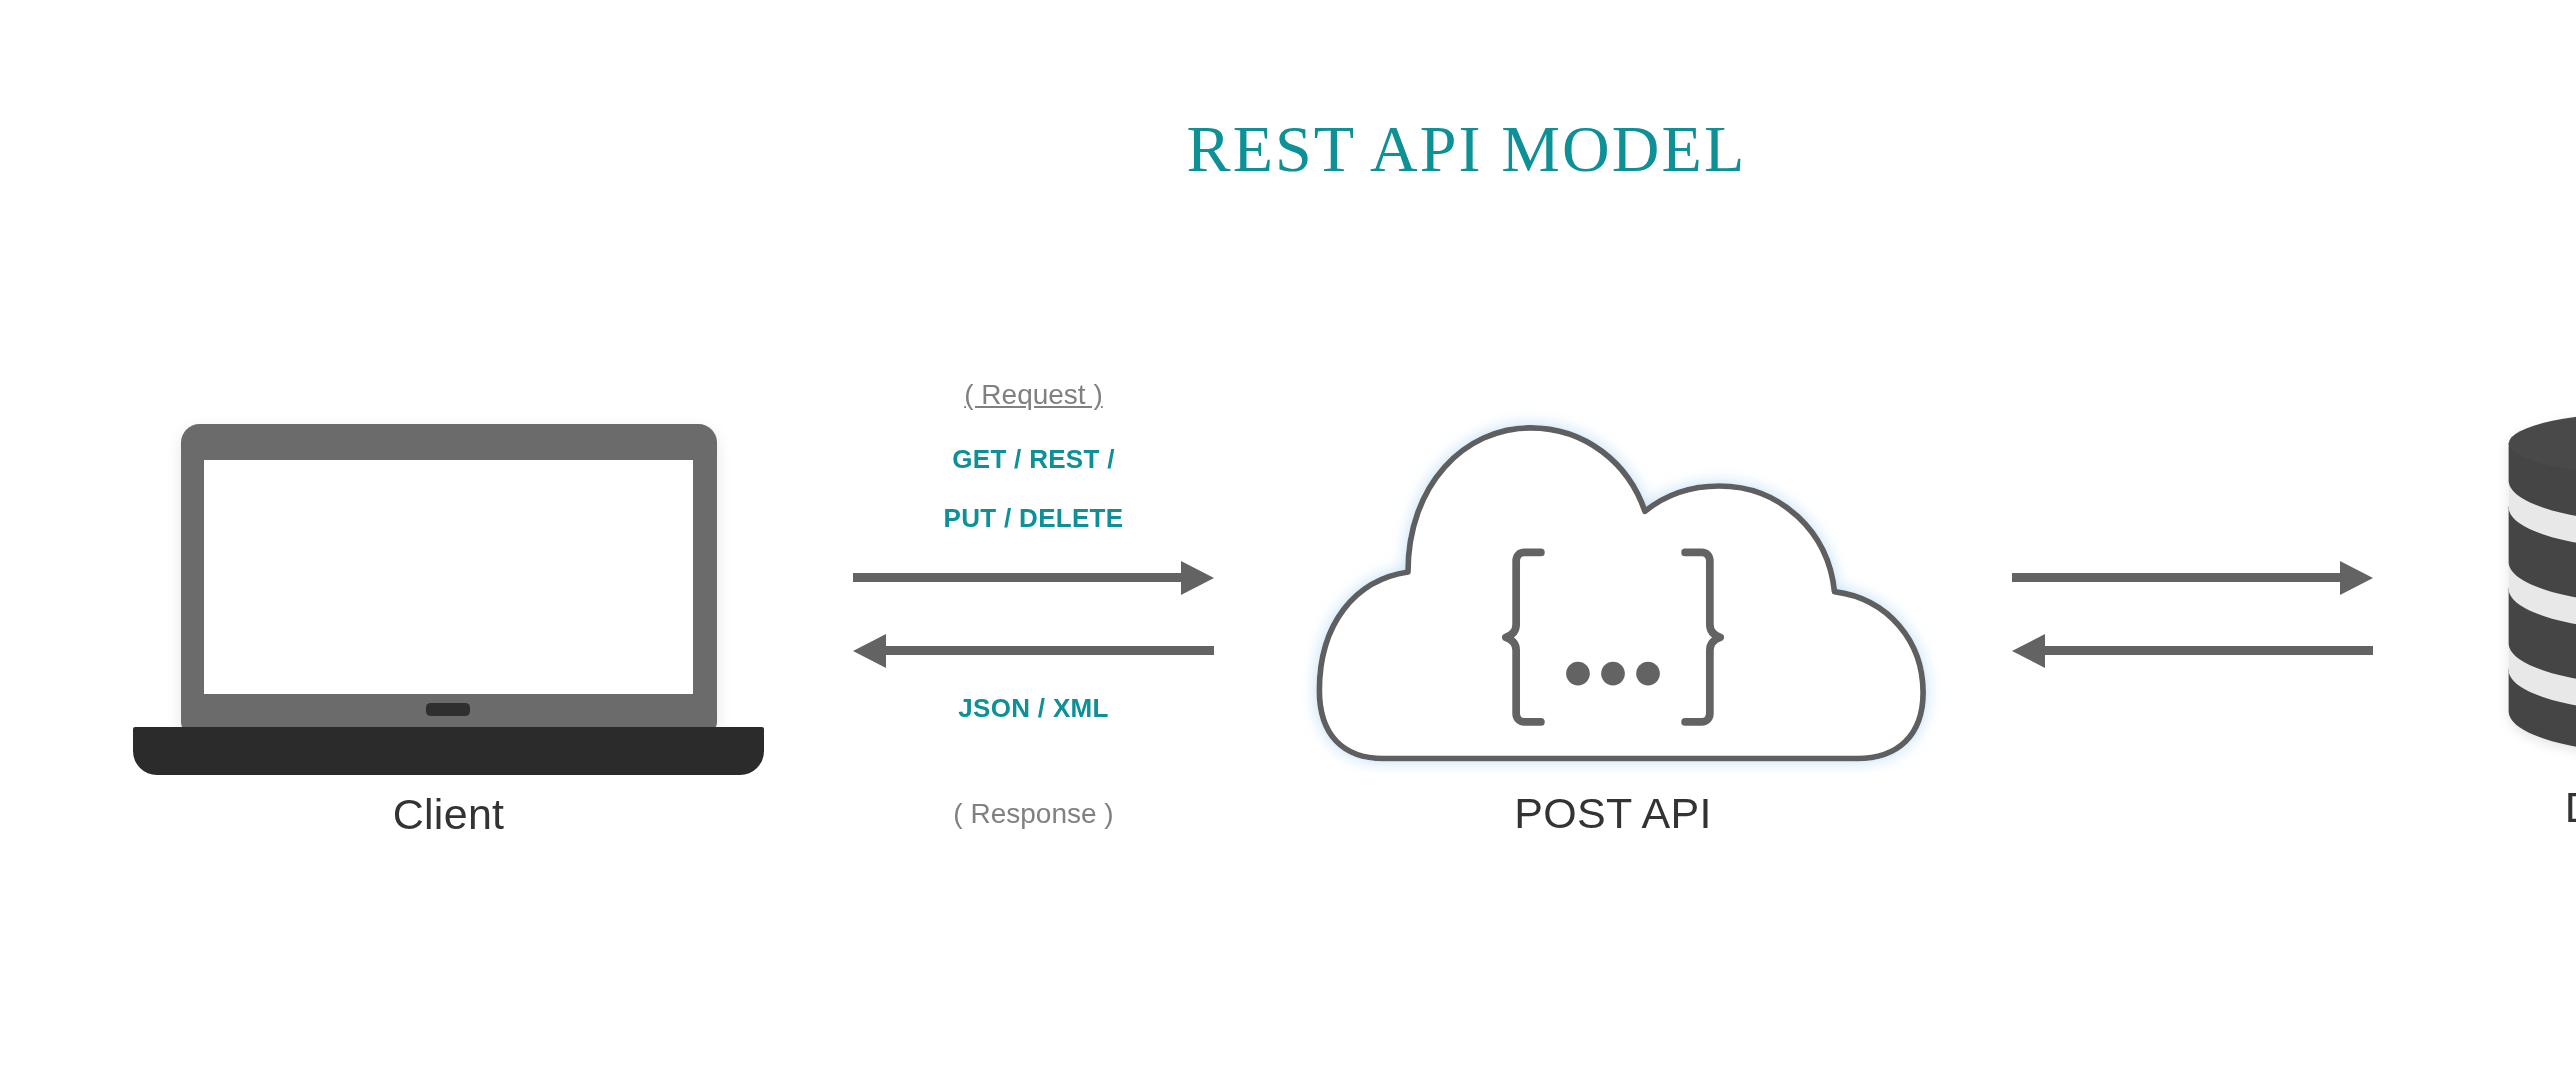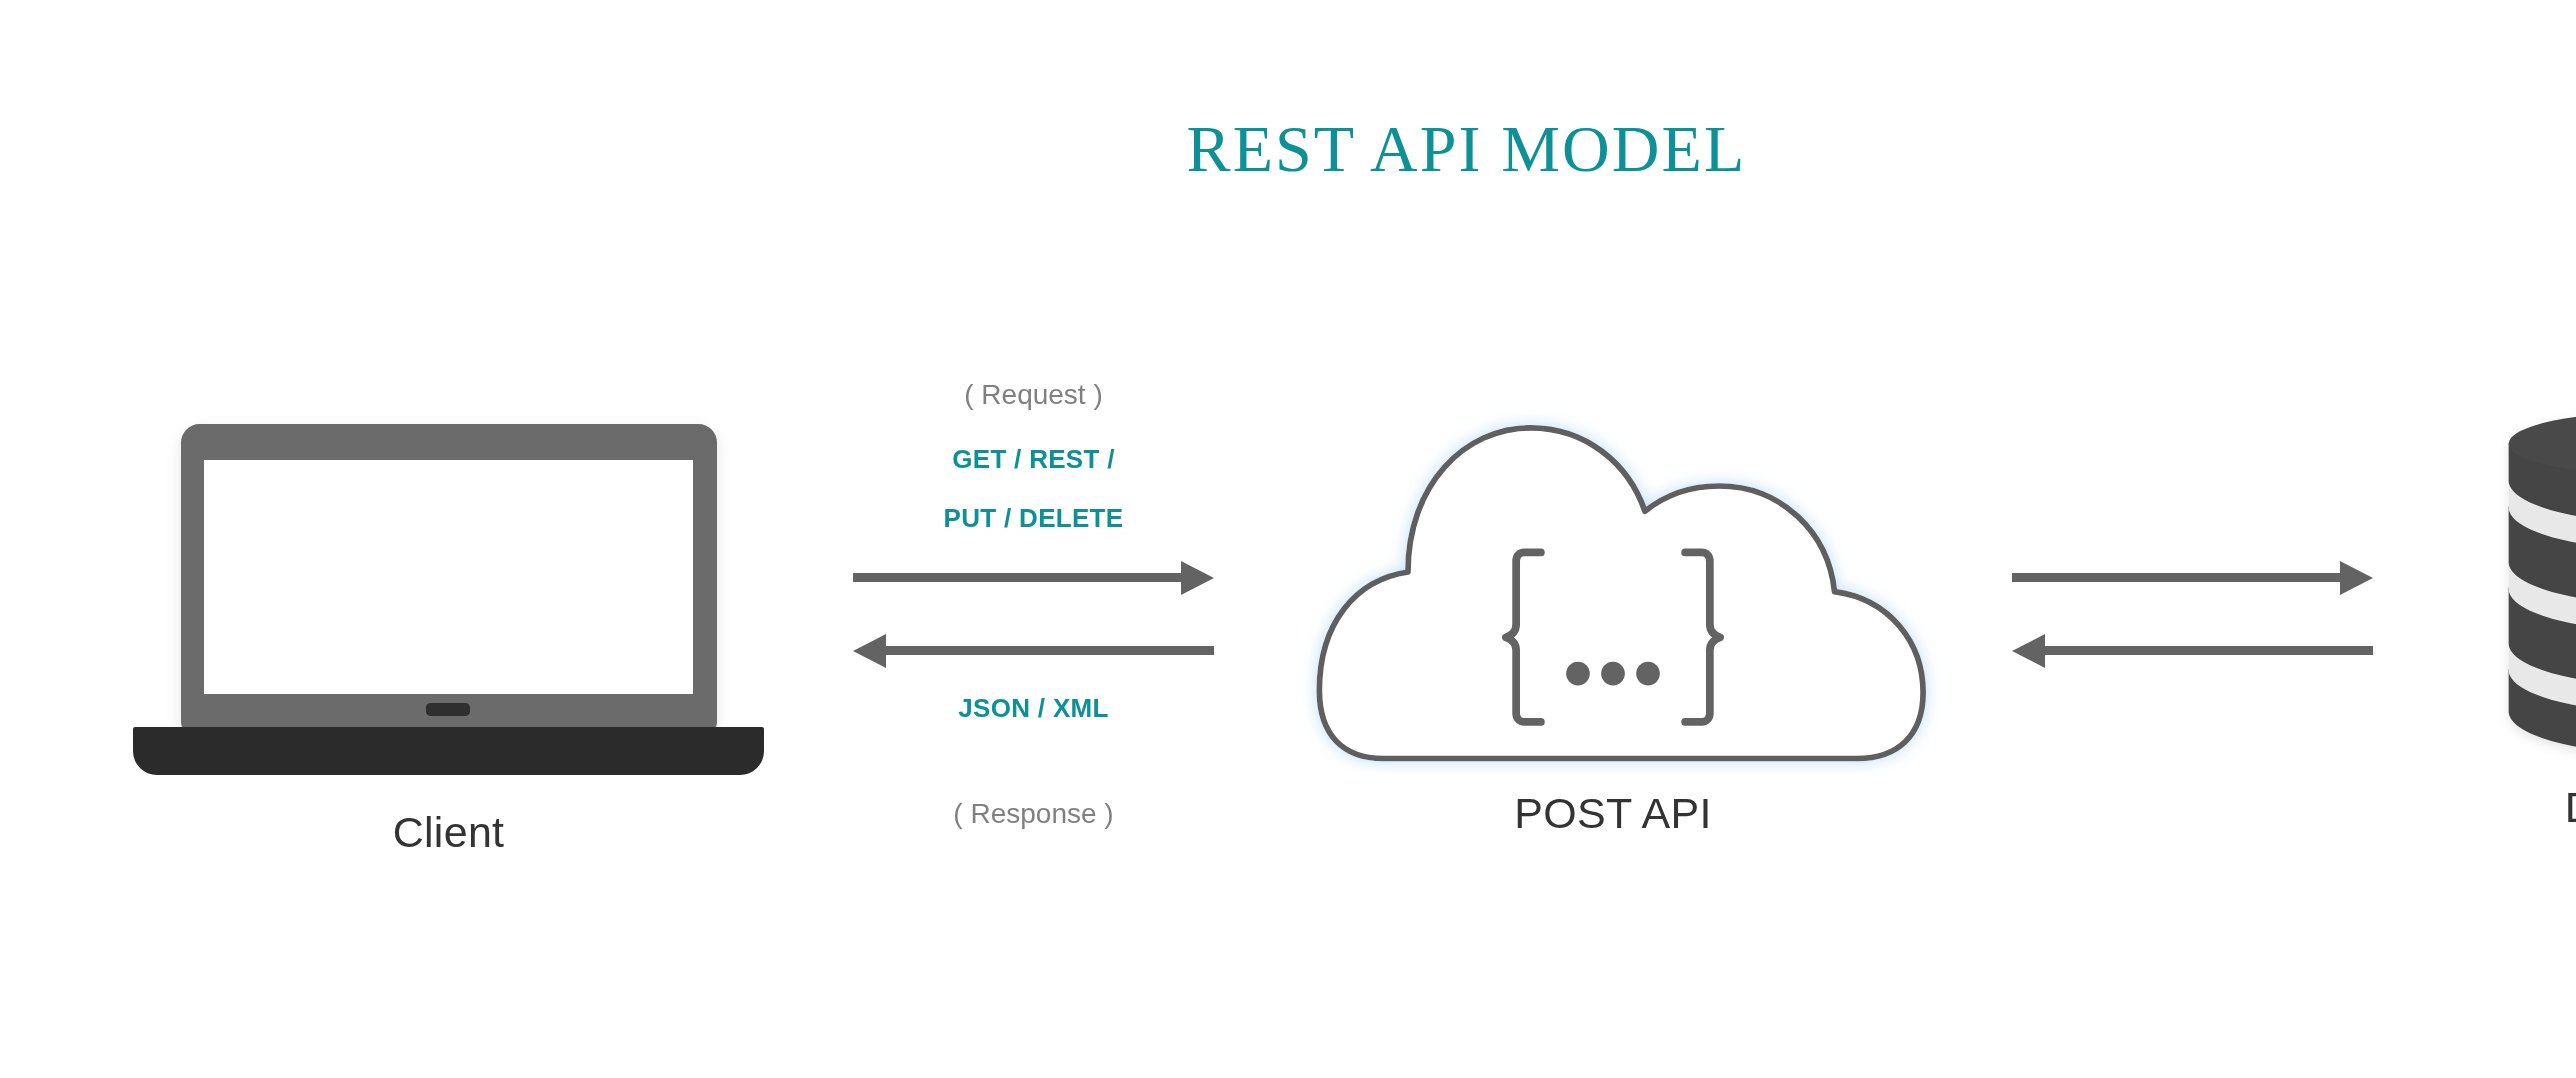--- a/index.html
+++ b/index.html
@@ -83,21 +83,21 @@
   }
   .laptop-base {
     position: absolute;
     left: 9.3px;
     top: 325px;
     width: 631px;
     height: 48px;
     background: #2b2b2b;
     border-radius: 2.1px 2.1px 24px 24px;
   }
-  .client-label-wrap { margin-top: 30px; }
+  .client-label-wrap { margin-top: 12px; }
 
   
   .arrow-group { position: absolute; }
   .arrow-row {
     position: relative;
     height: 36px;
   }
   .arrow-shaft {
     position: absolute;
     top: 14.4px;
@@ -142,21 +142,21 @@
     font-size: 28px;
     color: #808080;
     font-weight: 400;
   }
   .annot-accent {
     font-size: 26px;
     color: #0d9096;
     font-weight: 700;
     letter-spacing: 0.3px;
   }
-  .annot-request   { left: 853px; top: 379px; }
+  .annot-request   { left: 853px; top: 379px; text-decoration: underline; }
   .annot-methods-1 { left: 853px; top: 444px; }
   .annot-methods-2 { left: 853px; top: 503px; }
   .annot-payload   { left: 853px; top: 693px; }
   .annot-response  { left: 853px; top: 798px; }
 
   
   .api-node { left: 1273px; top: 402px; width: 680px; }
   .cloud-wrap {
     position: relative;
     width: 680px;

